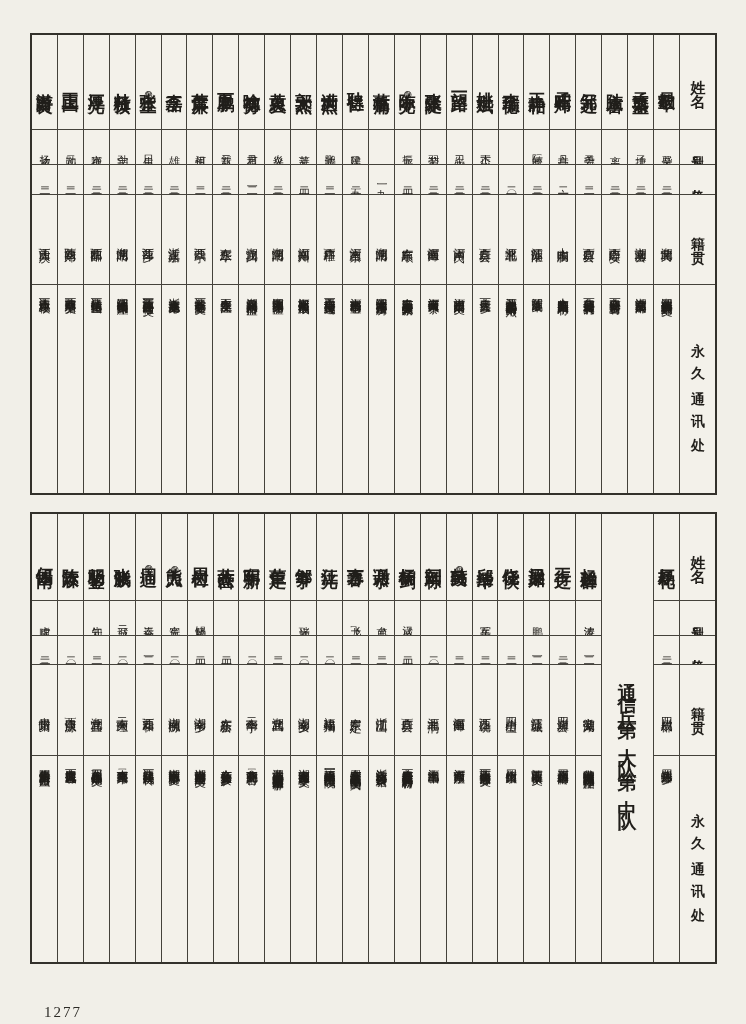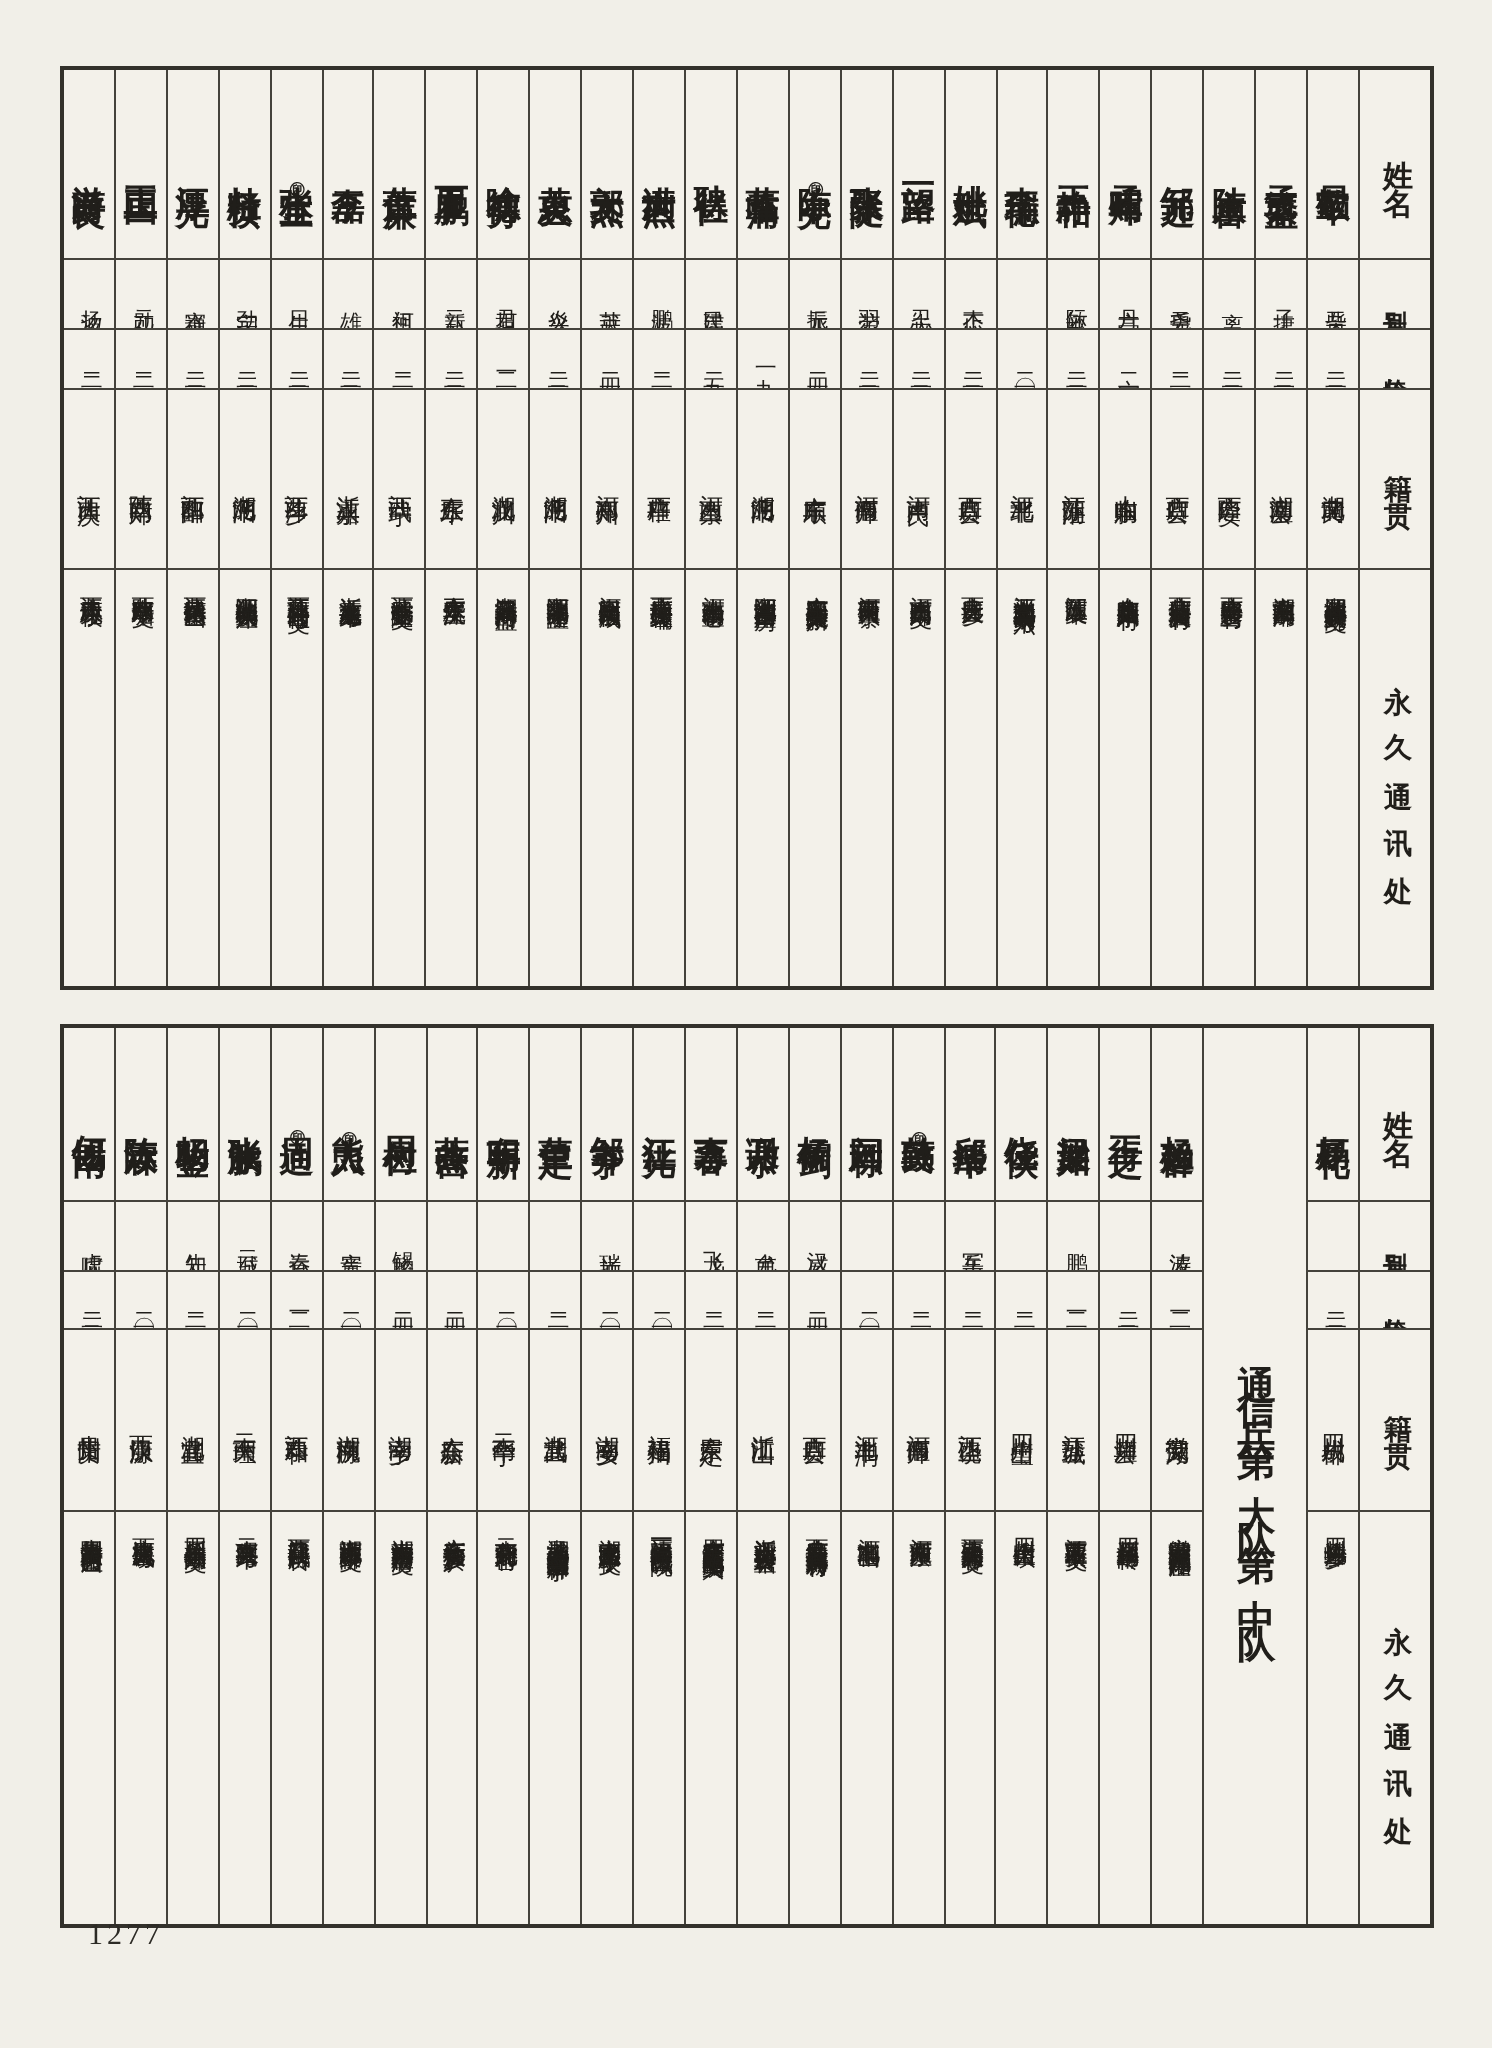--- a/index.html
+++ b/index.html
@@ -55,21 +55,21 @@
   .header-col .cell.name .vtext{font-size:15px;letter-spacing:14px;}
   .header-col .cell.alias .vtext{font-size:12px;letter-spacing:1px;}
   .header-col .cell.age .vtext{font-size:12px;letter-spacing:1px;}
   .header-col .cell.native .vtext{font-size:14px;letter-spacing:14px;}
   .header-col .cell.addr{align-items:center;}
   .header-col .cell.addr .vtext{font-size:14px;letter-spacing:24px;line-height:1;}
 
   .title-col .vtext{font-size:19px;font-weight:bold;letter-spacing:13px;}
 
   .page-number{
-    position:absolute;left:44px;top:960px;
+    position:absolute;left:44px;top:1004px;
     font-size:15px;letter-spacing:2px;color:#2c2a25;
     font-family:"Liberation Serif","DejaVu Serif",serif;
   }
 </style>
 </head>
 <body>
 
 <div class="roster" id="table-top">
   <div class="col header-col">
     <div class="cell name">

